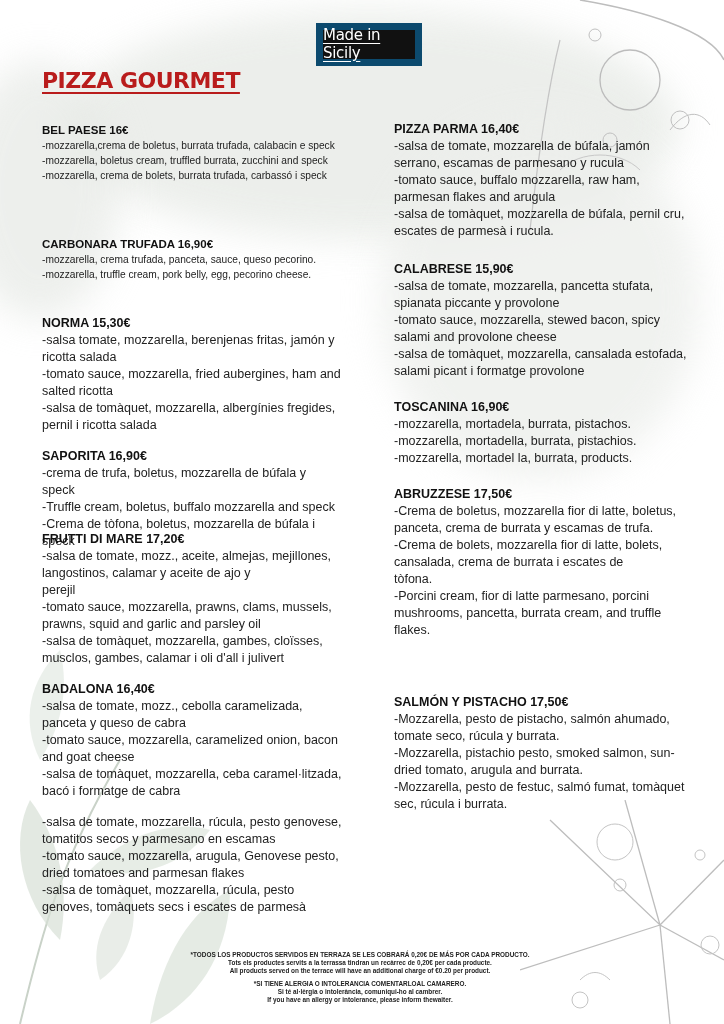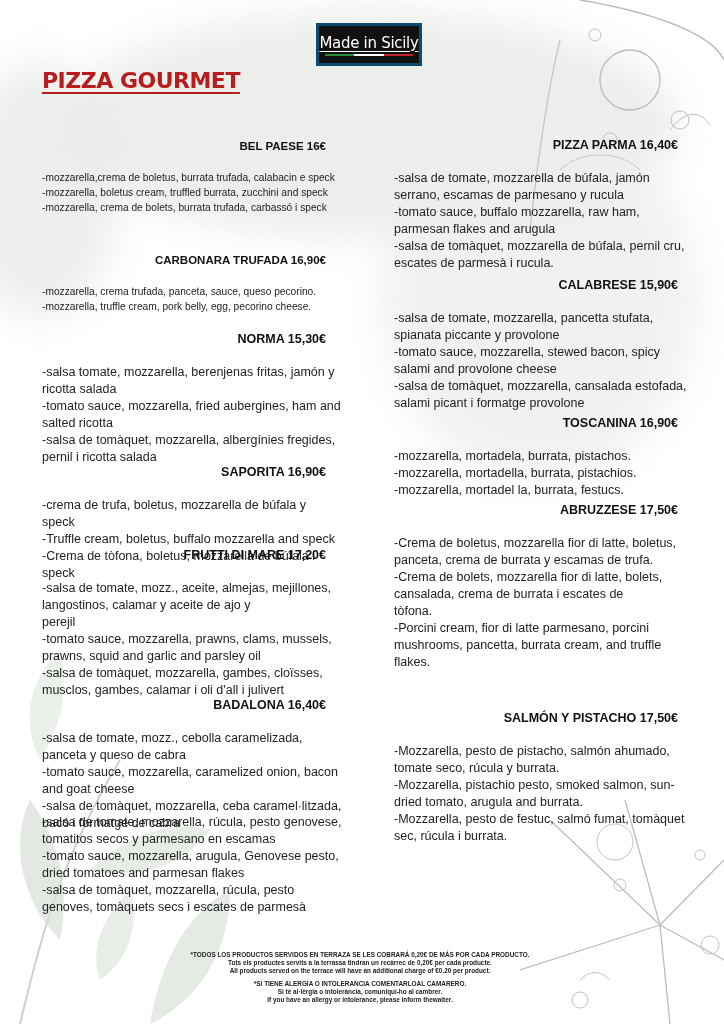--- a/index.html
+++ b/index.html
@@ -6,40 +6,40 @@
   body {
     width: 724px; height: 1024px; position: relative; overflow: hidden;
     background: #ffffff;
     font-family: "Liberation Sans", "DejaVu Sans", sans-serif;
     color: #1c1c1c;
   }
   .wash { position: absolute; border-radius: 50%; filter: blur(18px); pointer-events: none; }
   .deco { position: absolute; pointer-events: none; }
   .logo {
     position: absolute; left: 316px; top: 23px; width: 106px; height: 43px;
-    background: #111; box-sizing: border-box; border: 3px solid #0c4a6e;
+    background: #111; box-sizing: border-box; border: 7px solid #0c4a6e;
     display: flex; flex-direction: column; align-items: center; justify-content: center;
   }
   .logo-text {
     color: #fff; font-family: "DejaVu Sans", sans-serif; font-size: 15px; letter-spacing: -0.3px;
     line-height: 18px; text-decoration: underline; text-underline-offset: 3px;
   }
   .flag { display: flex; width: 88px; height: 2px; margin-top: 2px; }
   .flag span { flex: 1; }
   .title {
     position: absolute; left: 42px; top: 68px; margin: 0;
     font-family: "DejaVu Sans", sans-serif; font-weight: bold; font-size: 22px;
     letter-spacing: -0.5px; text-decoration: underline; text-decoration-thickness: 2px;
     text-underline-offset: 4px; color: #b91c1c;
   }
   .col { position: absolute; }
   .col.left { left: 42px; top: 122px; width: 300px; }
   .col.right { left: 394px; top: 121px; width: 300px; }
   .item { position: absolute; left: 0; width: 100%; }
-  .item h2 { margin: 16px; font-size: 12.5px; font-weight: bold; color: #111; line-height: 17px; text-align: right; }
+  .item h2 { margin: 0; font-size: 12.5px; font-weight: bold; color: #111; line-height: 17px; }
   .item p { margin: 0; font-size: 12.5px; line-height: 17px; color: #222; }
   .item.small h2 { font-size: 11.5px; line-height: 16px; }
   .item.small p { font-size: 10.2px; line-height: 15px; }
   .footer {
     position: absolute; left: 150px; width: 420px; text-align: center;
     font-size: 6.4px; line-height: 8px; font-weight: bold; color: #222;
   }
 </style>
 </head>
 <body>
@@ -147,21 +147,21 @@
   <div class="item" style="top:140px">
     <h2>CALABRESE 15,90€</h2>
     <p>-salsa de tomate, mozzarella, pancetta stufata, spianata piccante y provolone</p>
     <p>-tomato sauce, mozzarella, stewed bacon, spicy salami and provolone cheese</p>
     <p>-salsa de tomàquet, mozzarella, cansalada estofada, salami picant i formatge provolone</p>
   </div>
   <div class="item" style="top:278px">
     <h2>TOSCANINA 16,90€</h2>
     <p>-mozzarella, mortadela, burrata, pistachos.</p>
     <p>-mozzarella, mortadella, burrata, pistachios.</p>
-    <p>-mozzarella, mortadel la, burrata, festucs.</p>
+    <p>-mozzarella, mortadel la, burrata, products.</p>
   </div>
   <div class="item" style="top:365px">
     <h2>ABRUZZESE 17,50€</h2>
     <p>-Crema de boletus, mozzarella fior di latte, boletus, panceta, crema de burrata y escamas de trufa.</p>
     <p>-Crema de bolets, mozzarella fior di latte, bolets, cansalada, crema de burrata i escates de</p>
     <p>tòfona.</p>
     <p>-Porcini cream, fior di latte parmesano, porcini mushrooms, pancetta, burrata cream, and truffle flakes.</p>
   </div>
   <div class="item" style="top:573px">
     <h2>SALMÓN Y PISTACHO 17,50€</h2>

